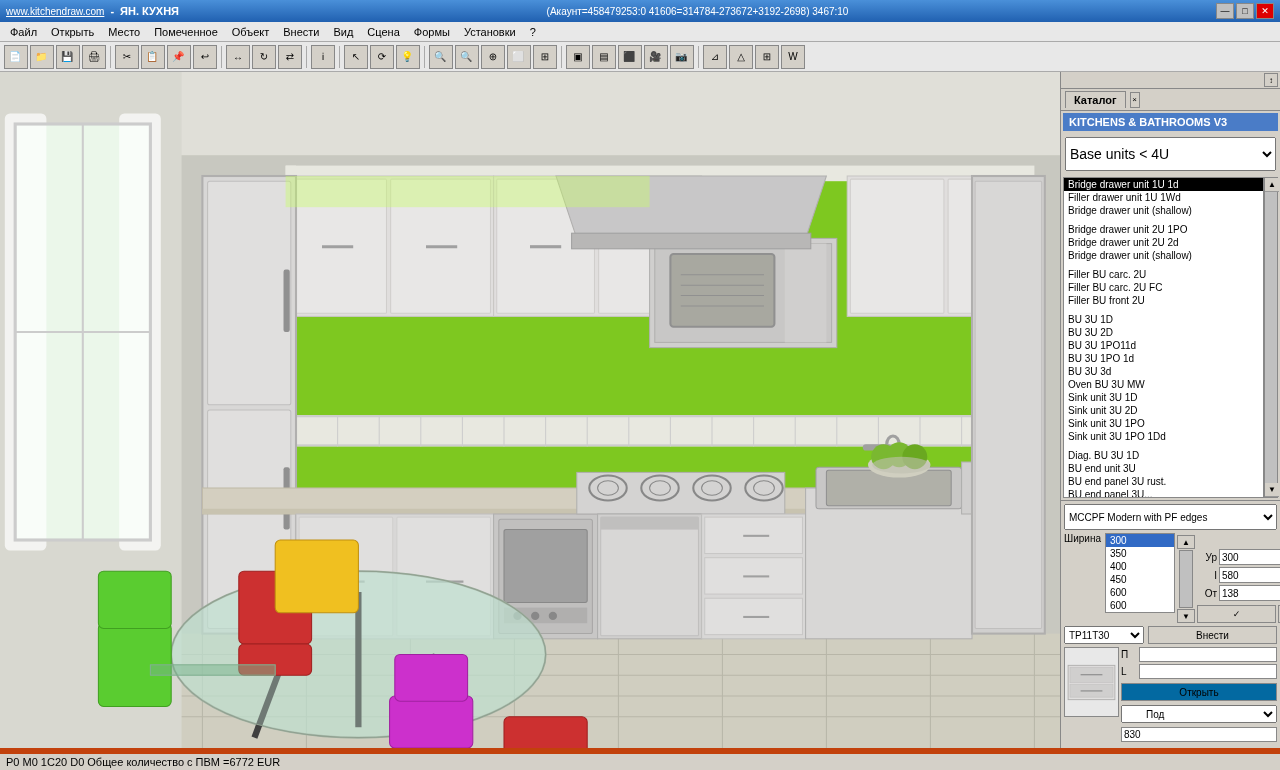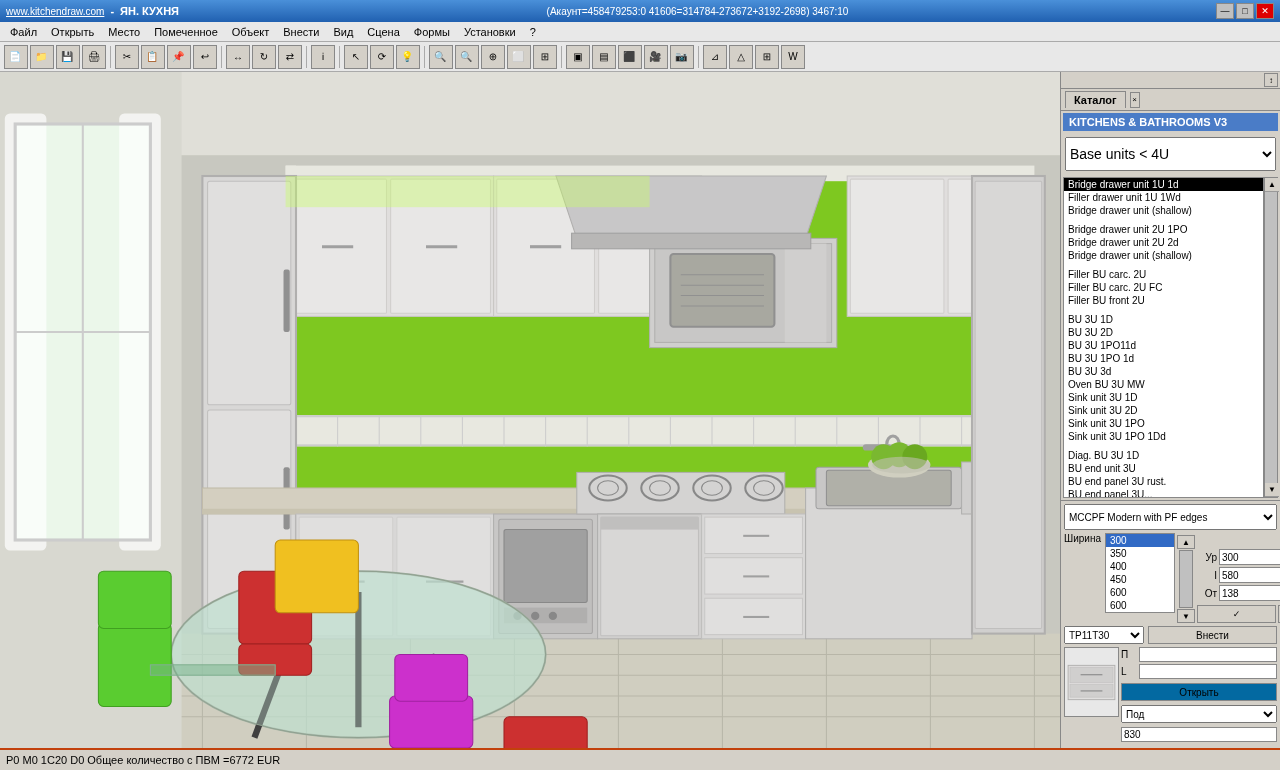--- a/index.html
+++ b/index.html
@@ -268,35 +268,36 @@
       background: #0369a1;
       border: 1px solid #888;
       cursor: pointer;
       margin-top: 2px;
     }
     .preview-select {
       width: 100%;
       height: 18px;
       font-size: 10px;
       margin-top: 2px;
+      padding-left: 20px;
     }
     .preview-num {
       width: 100%;
       height: 15px;
       font-size: 10px;
       border: 1px solid #888;
       padding: 0 2px;
       margin-top: 2px;
     }
 
     
     #statusbar {
       height: 22px;
       background: #d4d0c8;
-      border-top: 2px solid #c2410c;
+      border-top: 6px solid #c2410c;
       display: flex;
       align-items: center;
       padding: 0 6px;
       font-size: 11px;
     }
 
     
     #kitchen-svg {
       width: 100%;
       height: 100%;

